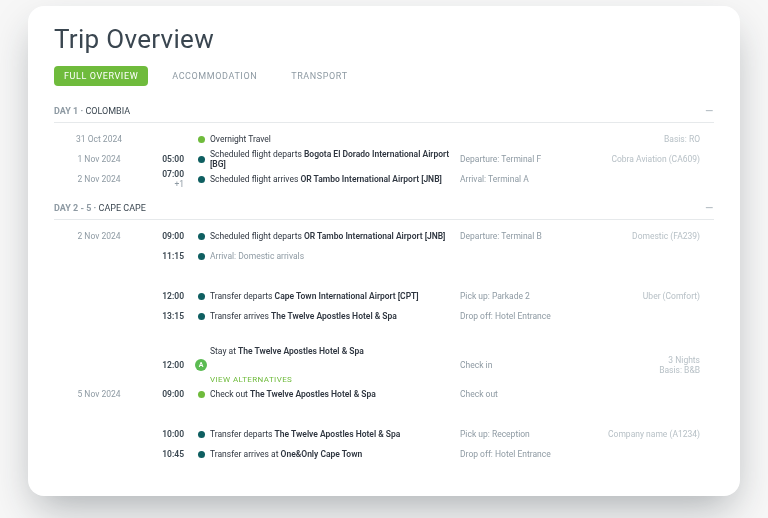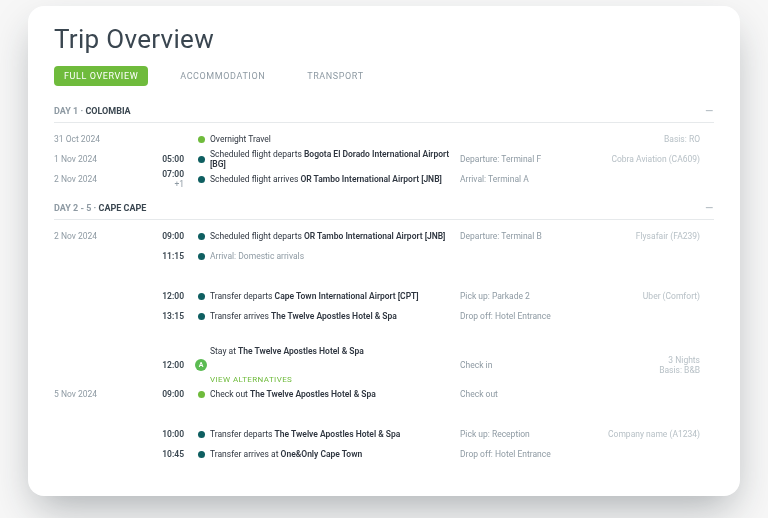--- a/index.html
+++ b/index.html
@@ -19,35 +19,35 @@
   *{box-sizing:border-box;margin:0;padding:0;font-family:-apple-system,BlinkMacSystemFont,"Segoe UI",Roboto,sans-serif}
   body{background:var(--page);width:768px;height:518px;overflow:hidden;position:relative}
   .card{
     position:absolute;left:28px;top:6px;width:712px;height:490px;
     background:var(--bg);border-radius:16px;
     box-shadow:0 18px 40px -8px rgba(30,40,50,.35);
     padding:18px 26px 12px 26px;
     overflow:hidden;
   }
   h1.title{font-size:26px;font-weight:400;color:var(--dark);letter-spacing:.3px;margin-bottom:12px}
-  .tabs{display:flex;gap:22px;align-items:center;margin-bottom:14px}
+  .tabs{display:flex;gap:14px;align-items:center;margin-bottom:14px}
   .tab{font-size:9px;letter-spacing:.6px;color:var(--muted);padding:5px 10px;border-radius:4px;cursor:pointer}
   .tab.active{background:var(--green);color:#fff}
   .section-head{
     display:flex;justify-content:space-between;align-items:center;
     border-bottom:1px solid var(--line);padding:4px 0 4px 0;margin-top:8px
   }
   .section-head .label{font-size:9px;color:var(--dark)}
   .section-head .label .day{color:var(--muted);font-weight:700}
-  .section-head .label .place{font-weight:700}
+  .section-head .label .place{font-weight:400}
   .section-head .collapse{color:var(--light);font-size:14px;line-height:1;cursor:pointer}
   .rows{position:relative;margin-top:6px}
   .row{display:grid;grid-template-columns:98px 40px 18px 250px 130px 110px;align-items:center;min-height:20px;font-size:8.5px;color:var(--text);position:relative}
   .row.spacer{height:8px}
-  .date{color:var(--muted);text-align:left;padding-right:8px}
+  .date{color:var(--muted);text-align:center;padding-right:8px}
   .time{color:var(--dark);font-weight:600;text-align:right;padding-right:8px}
   .time .plus{color:var(--muted);font-weight:400}
   .dotcol{display:flex;justify-content:center;position:relative}
   .dot{width:7px;height:7px;border-radius:50%}
   .dot.green{background:var(--green-bright)}
   .dot.teal{background:var(--teal)}
   .dot.letter{width:12px;height:12px;border-radius:50%;background:var(--accent-green);color:#fff;display:flex;align-items:center;justify-content:center;font-size:7px;font-weight:600}
   .desc{color:var(--text)}
   .desc b{font-weight:600}
   .alt{color:var(--green);font-size:8px;letter-spacing:.4px;margin-top:19px;cursor:pointer}
@@ -110,21 +110,21 @@
       </div>
       <div class="rows">
         <div class="row">
           <div class="date">2 Nov 2024</div>
           <div class="time">09:00</div>
           <div class="dotcol">
             <div class="dot teal"></div>
           </div>
           <div class="desc"><span>Scheduled flight departs </span><b>OR Tambo International Airport [JNB]</b></div>
           <div class="meta">Departure: Terminal B</div>
-          <div class="right">Flysafair (FA239)</div>
+          <div class="right">Domestic (FA239)</div>
         </div>
         <div class="row">
           <div class="date"></div>
           <div class="time">11:15</div>
           <div class="dotcol">
             <div class="dot teal"></div>
           </div>
           <div class="meta">Arrival: Domestic arrivals</div>
           <div class="right"></div>
         </div>

